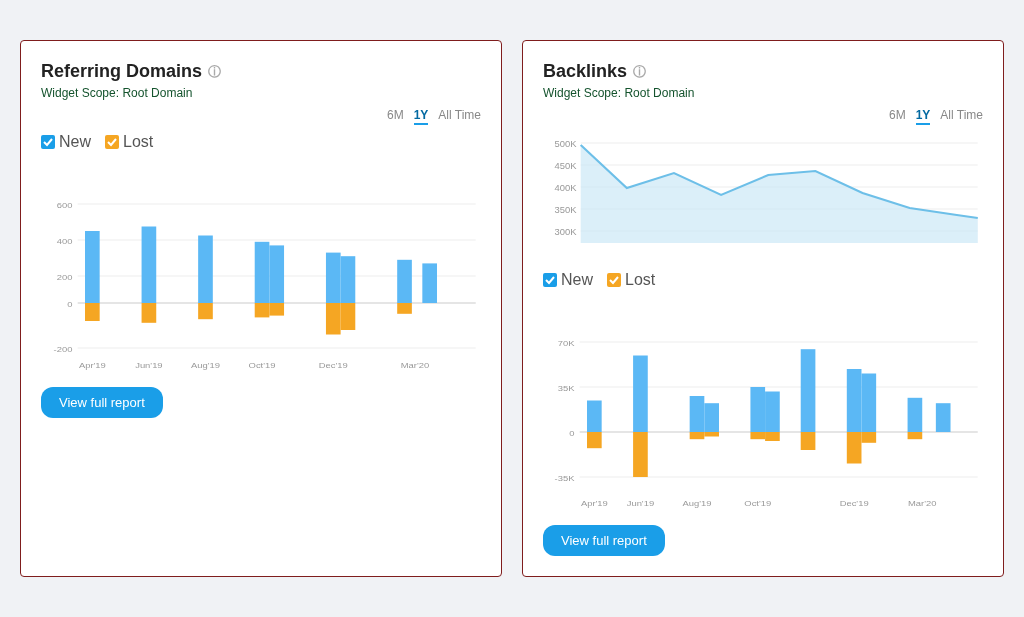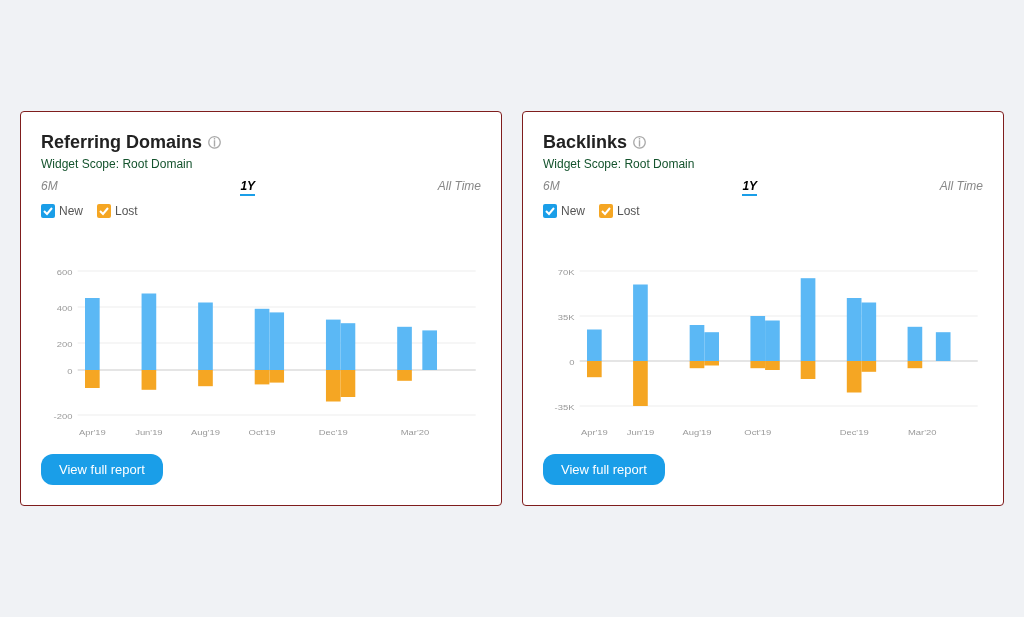--- a/index.html
+++ b/index.html
@@ -41,44 +41,43 @@
       color: #aaa;
       cursor: pointer;
     }
     .widget-scope {
       font-size: 12px;
       color: #14532d;
       margin-top: -4px;
     }
     .time-filter {
       display: flex;
-      justify-content: space-between;
+      justify-content: flex-end;
       gap: 10px;
       font-size: 12px;
       color: #888;
-      font-style: italic;
     }
     .time-filter span {
       cursor: pointer;
     }
     .time-filter span.active {
-      color: #000000;
+      color: #0369a1;
       font-weight: 700;
       border-bottom: 2px solid #1a9ee8;
       padding-bottom: 1px;
     }
     .chart-area {
       width: 100%;
       height: 130px;
       position: relative;
     }
     .legend {
       display: flex;
       gap: 14px;
-      font-size: 12px;
+      font-size: 16px;
       color: #555;
       align-items: center;
     }
     .legend-item {
       display: flex;
       align-items: center;
       gap: 4px;
     }
     .legend-checkbox {
       width: 14px;
@@ -213,20 +212,40 @@
       <span class="info-icon">ⓘ</span>
     </div>
     <div class="widget-scope">Widget Scope: Root Domain</div>
 
     <div class="time-filter">
       <span>6M</span>
       <span class="active">1Y</span>
       <span>All Time</span>
     </div>
 
+    <div class="chart-area">
+      <svg class="svg-chart" viewBox="0 0 420 130" preserveAspectRatio="none">
+
+        <text x="32" y="14" font-size="9" fill="#999" text-anchor="end">500K</text>
+        <text x="32" y="36" font-size="9" fill="#999" text-anchor="end">450K</text>
+        <text x="32" y="58" font-size="9" fill="#999" text-anchor="end">400K</text>
+        <text x="32" y="80" font-size="9" fill="#999" text-anchor="end">350K</text>
+        <text x="32" y="102" font-size="9" fill="#999" text-anchor="end">300K</text>
+
+        <line x1="36" y1="10" x2="415" y2="10" stroke="#eee" stroke-width="1"></line>
+        <line x1="36" y1="32" x2="415" y2="32" stroke="#eee" stroke-width="1"></line>
+        <line x1="36" y1="54" x2="415" y2="54" stroke="#eee" stroke-width="1"></line>
+        <line x1="36" y1="76" x2="415" y2="76" stroke="#eee" stroke-width="1"></line>
+        <line x1="36" y1="98" x2="415" y2="98" stroke="#eee" stroke-width="1"></line>
+
+        <polygon points="36,12 80,55 125,40 170,62 215,42 260,38 305,60 350,75 395,82 415,85 415,110 36,110" fill="#cce8f7" opacity="0.7"></polygon>
+
+        <polyline points="36,12 80,55 125,40 170,62 215,42 260,38 305,60 350,75 395,82 415,85" fill="none" stroke="#6dbfe8" stroke-width="2"></polyline>
+      </svg>
+    </div>
 
     <div class="legend">
       <div class="legend-item">
         <div class="legend-checkbox blue">
           <svg viewBox="0 0 10 10">
               <polyline points="1,5 4,8 9,2" stroke="white" stroke-width="2" fill="none"></polyline>
             </svg>
         </div>
         <span>New</span>
       </div>

